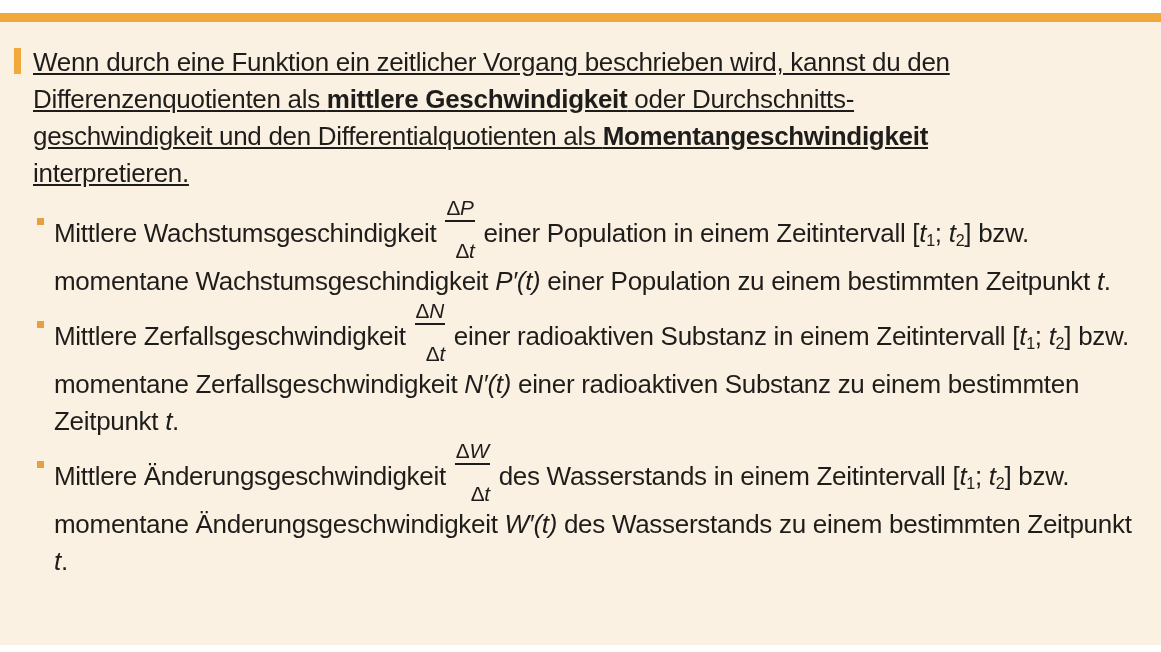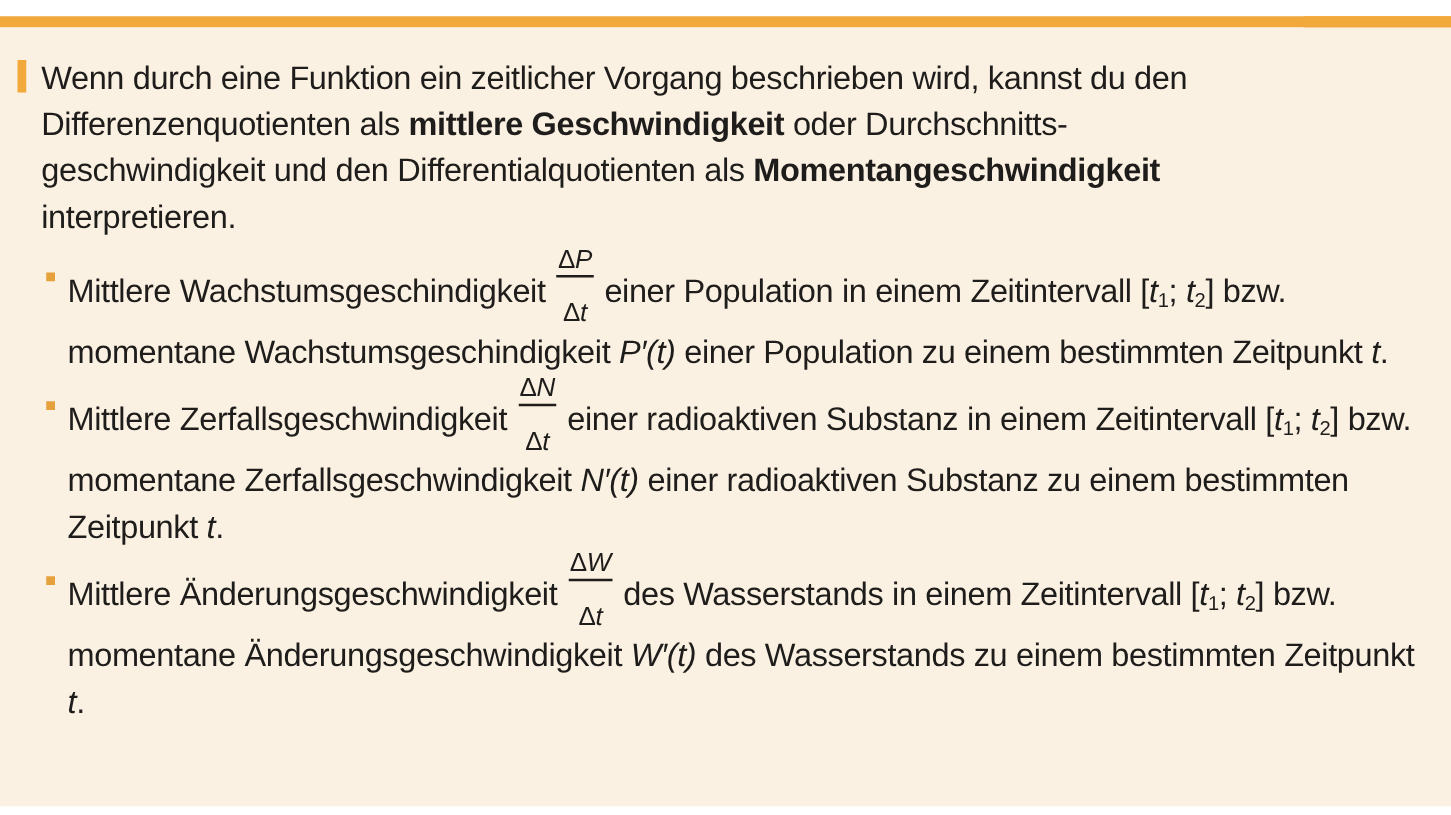--- a/index.html
+++ b/index.html
@@ -13,31 +13,31 @@
   html,body{width:1161px;height:652px;background:var(--page);overflow:hidden;}
   body{font-family:"Liberation Sans",sans-serif;color:var(--text);}
   .page{position:relative;width:1161px;height:652px;background:var(--page);}
   .top-bar{position:absolute;top:13px;left:0;width:1161px;height:9px;background:var(--accent);}
   .badge{position:absolute;top:13px;right:0;width:118px;height:50px;background:var(--accent);
          display:flex;align-items:center;justify-content:center;}
   .badge-label{color:#fff;font-size:27px;font-weight:bold;font-style:italic;
                font-family:"DejaVu Sans",sans-serif;transform:rotate(-2deg);letter-spacing:0.5px;}
   .hint-box{position:absolute;top:22px;left:0;width:1161px;height:623px;background:var(--background);
             padding:22px 28px 0 33px;font-size:26px;line-height:37px;letter-spacing:-0.3px;}
-  .intro{position:relative;max-width:965px;}
+  .intro{position:relative;max-width:965px;text-decoration:underline;}
   .intro-marker{position:absolute;left:-19px;top:4px;width:7px;height:26px;background:var(--accent);}
   b{font-weight:bold;}
   i.var{font-style:italic;}
   sub{font-size:0.62em;line-height:0;vertical-align:-0.25em;}
   .examples-heading{font-style:italic;margin-top:16px;}
   ul.examples{list-style:none;margin-top:5px;max-width:1102px;}
   li.example{display:flex;align-items:flex-start;}
   .bullet{flex:0 0 auto;width:7px;height:7px;background:var(--bullet);margin:21px 10px 0 4px;}
   .example-text{flex:1;}
-  .frac{display:inline-block;text-align:center;vertical-align:-0.78em;font-size:0.8em;
+  .frac{display:inline-block;text-align:right;vertical-align:-0.78em;font-size:0.8em;
         line-height:1.08;padding:0 2px;}
   .frac .num{display:block;border-bottom:2px solid currentColor;padding:0 1px 1px;}
   .frac .den{display:block;padding-top:18px;}
 </style>
 </head>
 <body>
 
 <div class="page">
   <div class="top-bar"></div>
   <div class="badge">

